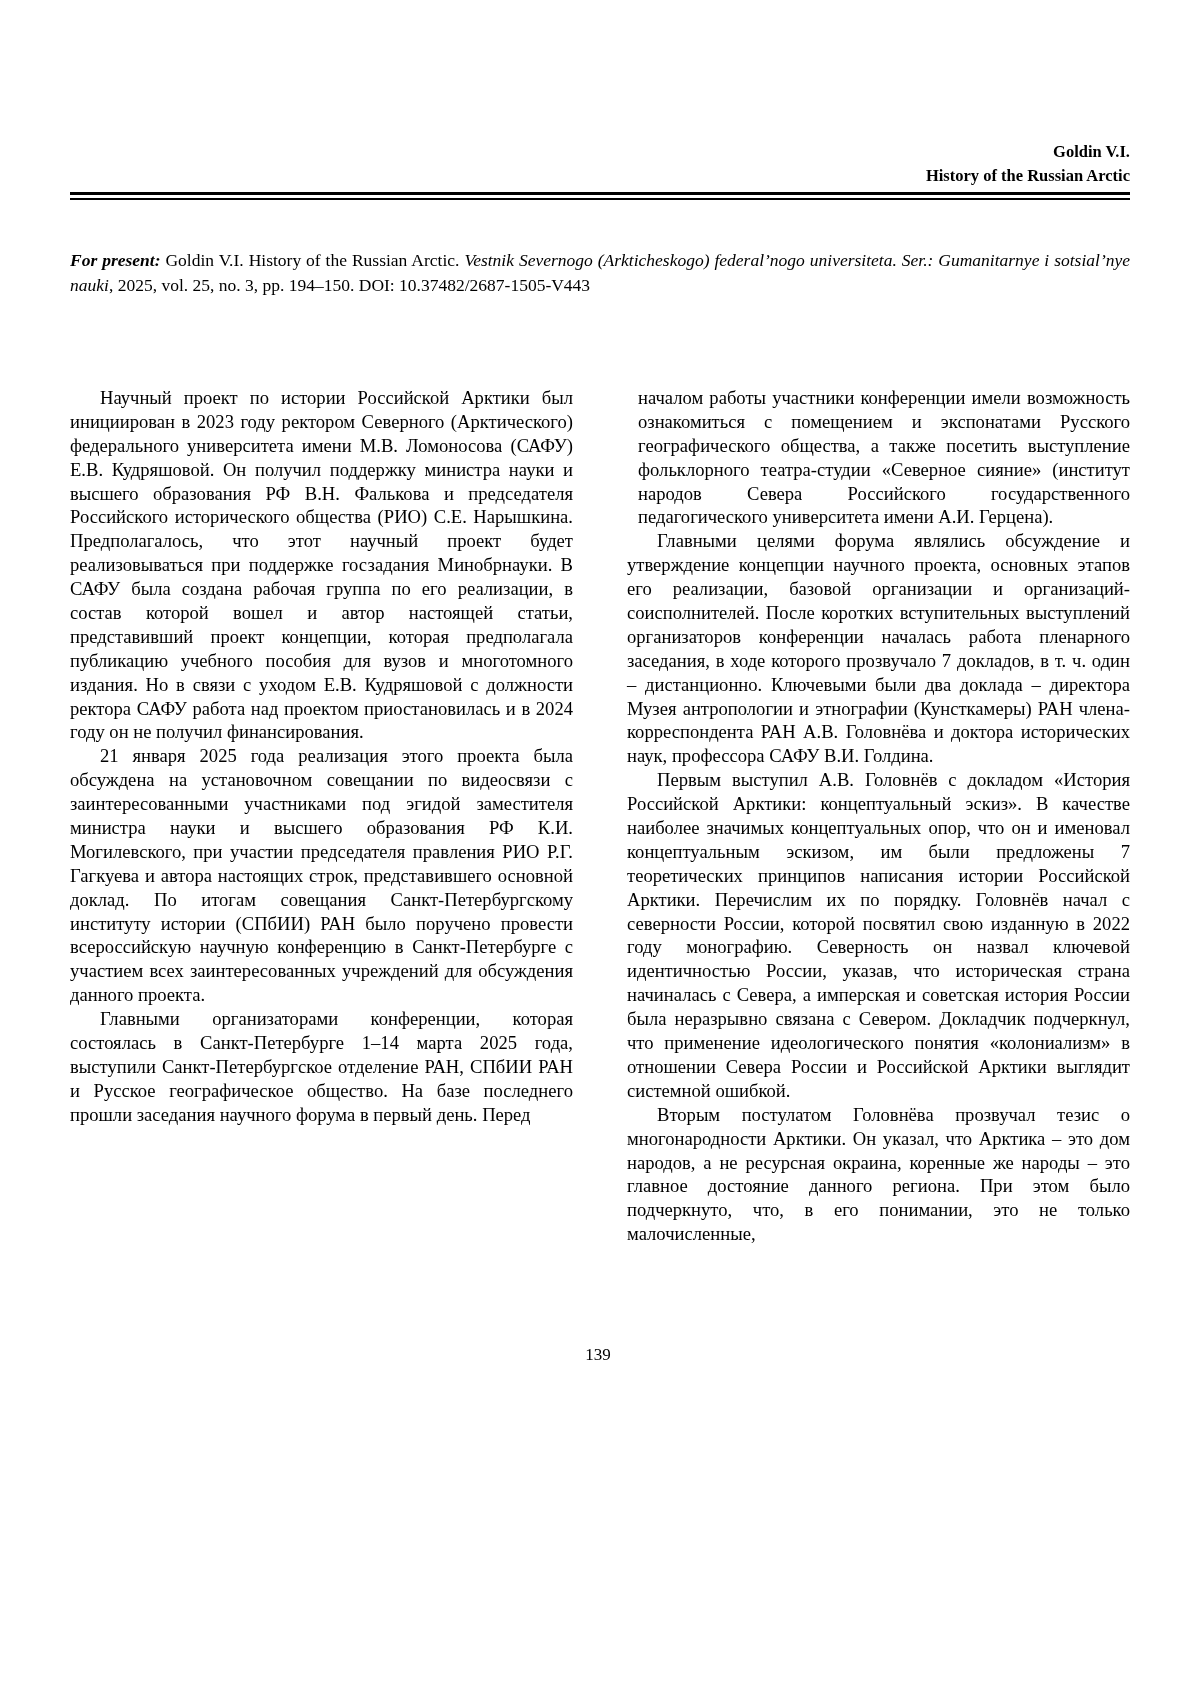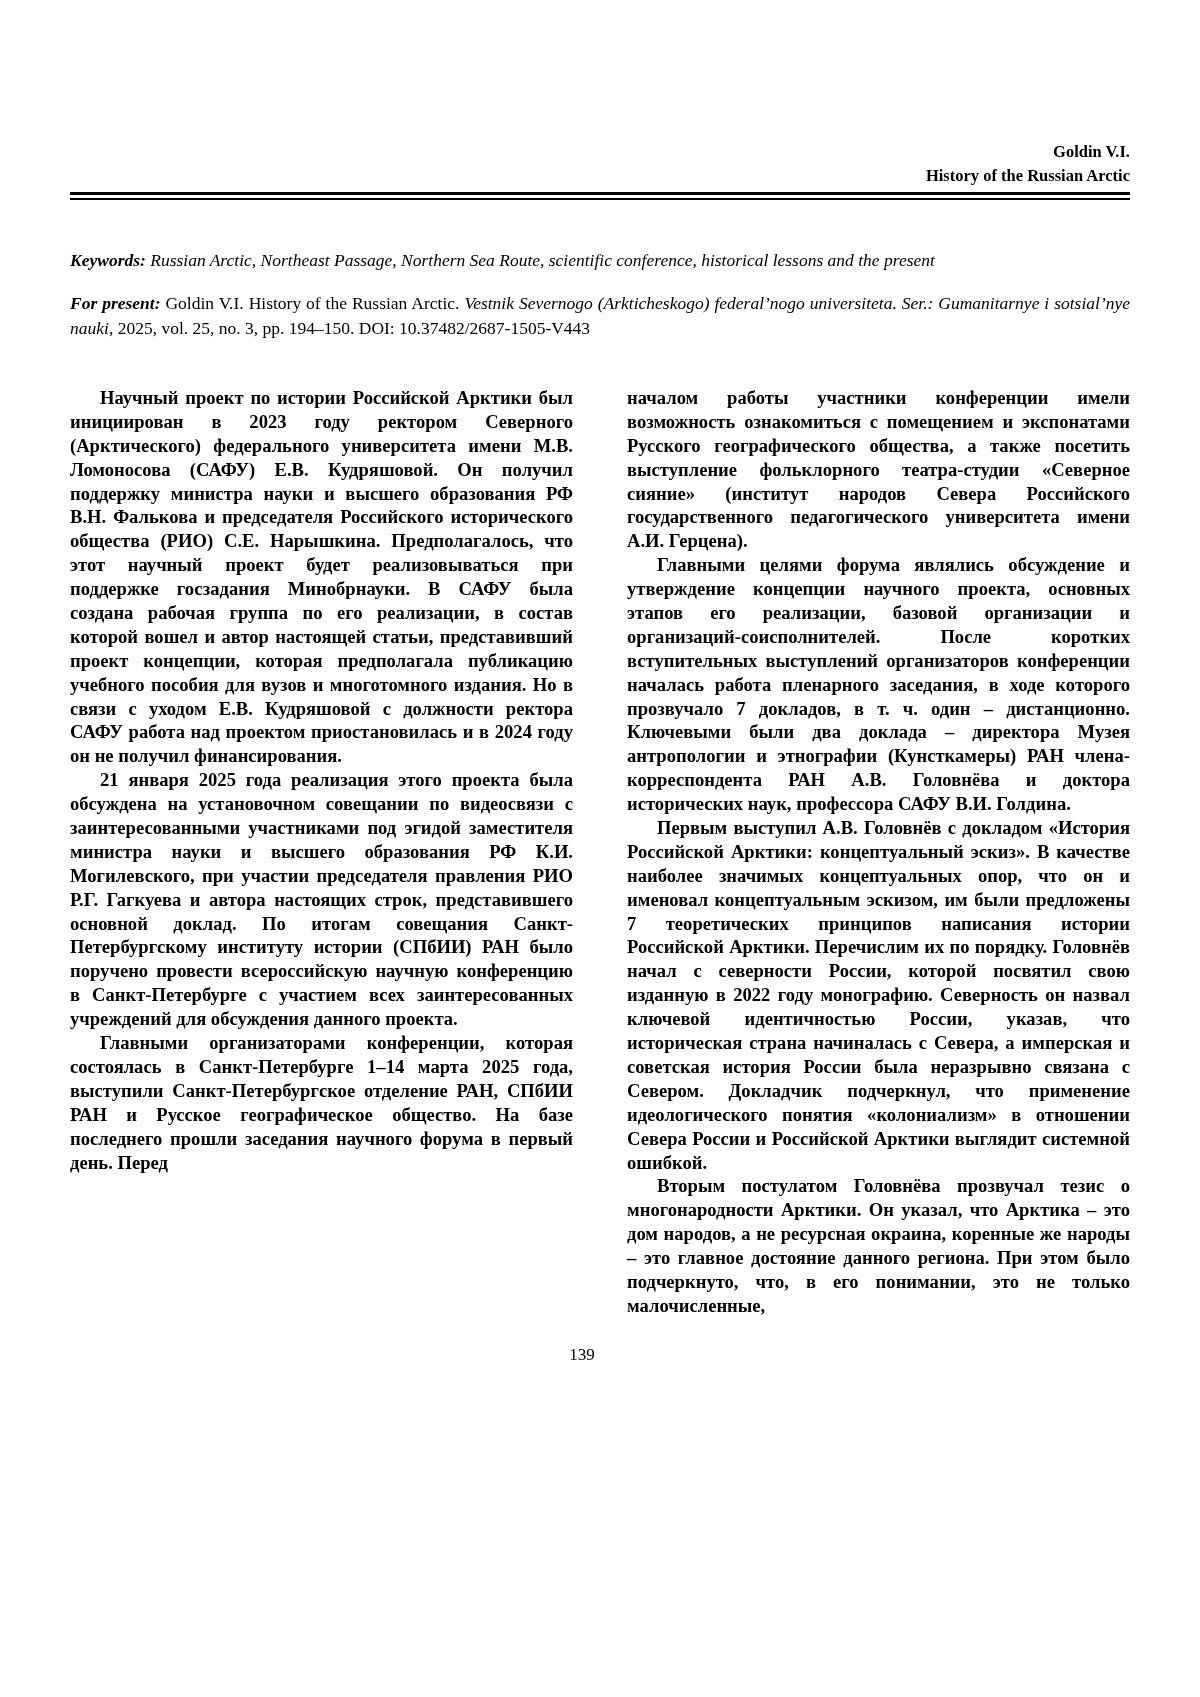--- a/index.html
+++ b/index.html
@@ -93,36 +93,36 @@
     display: flex;
     gap: 54px;
   }
   .col {
     width: 503px;
     font-size: 18.6px;
     line-height: 1.285;
     text-align: justify;
     text-justify: inter-word;
     hyphens: manual;
-    font-weight: bold;
   }
   .col p {
     margin: 0;
     text-indent: 30px;
   }
   .col p.noindent {
     text-indent: 0;
+    margin-left: 11px;
   }
   
   .folio {
     position: absolute;
     left: 0;
     top: 1345px;
     width: 1060px;
-    padding-left: 52px;
+    padding-left: 68px;
     text-align: center;
     font-size: 17px;
   }
 </style>
 </head>
 <body>
 
 <div class="page">
 
   <div class="running-head">
@@ -130,24 +130,20 @@
     <div class="title">History of the Russian Arctic</div>
   </div>
 
   <div class="rule-wrap">
     <div class="rule-thick"></div>
     <div class="rule-gap"></div>
     <div class="rule-thin"></div>
   </div>
 
   <div class="meta">
-    <p>
-      <span class="lead">Keywords:</span>
-      <span class="kw">Russian Arctic, Northeast Passage, Northern Sea Route, scientific conference, historical lessons and the present</span>
-    </p>
     <p>
       <span class="lead">For present:</span>
       <span>Goldin V.I. History of the Russian Arctic. </span><span class="ital">Vestnik Severnogo (Arkticheskogo) federal’nogo universiteta. Ser.: Gumanitarnye i sotsial’nye nauki</span><span>, 2025, vol. 25, no. 3, pp. 194–150. DOI: 10.37482/2687-1505-V443</span>
     </p>
   </div>
 
   <div class="columns">
     <div class="col">
       <p>Научный проект по истории Российской Арктики был инициирован в 2023 году ректором Северного (Арктического) федерального университета имени М.В. Ломоносова (САФУ) Е.В. Кудряшовой. Он получил поддержку министра науки и высшего образования РФ В.Н. Фалькова и председателя Российского исторического общества (РИО) С.Е. Нарышкина. Предполагалось, что этот научный проект будет реализовываться при поддержке госзадания Минобрнауки. В САФУ была создана рабочая группа по его реализации, в состав которой вошел и автор настоящей статьи, представивший проект концепции, которая предполагала публикацию учебного пособия для вузов и многотомного издания. Но в связи с уходом Е.В. Кудряшовой с должности ректора САФУ работа над проектом приостановилась и в 2024 году он не получил финансирования.</p>
       <p>21 января 2025 года реализация этого проекта была обсуждена на установочном совещании по видеосвязи с заинтересованными участниками под эгидой заместителя министра науки и высшего образования РФ К.И. Могилевского, при участии председателя правления РИО Р.Г. Гагкуева и автора настоящих строк, представившего основной доклад. По итогам совещания Санкт-Петербургскому институту истории (СПбИИ) РАН было поручено провести всероссийскую научную конференцию в Санкт-Петербурге с участием всех заинтересованных учреждений для обсуждения данного проекта.</p>

